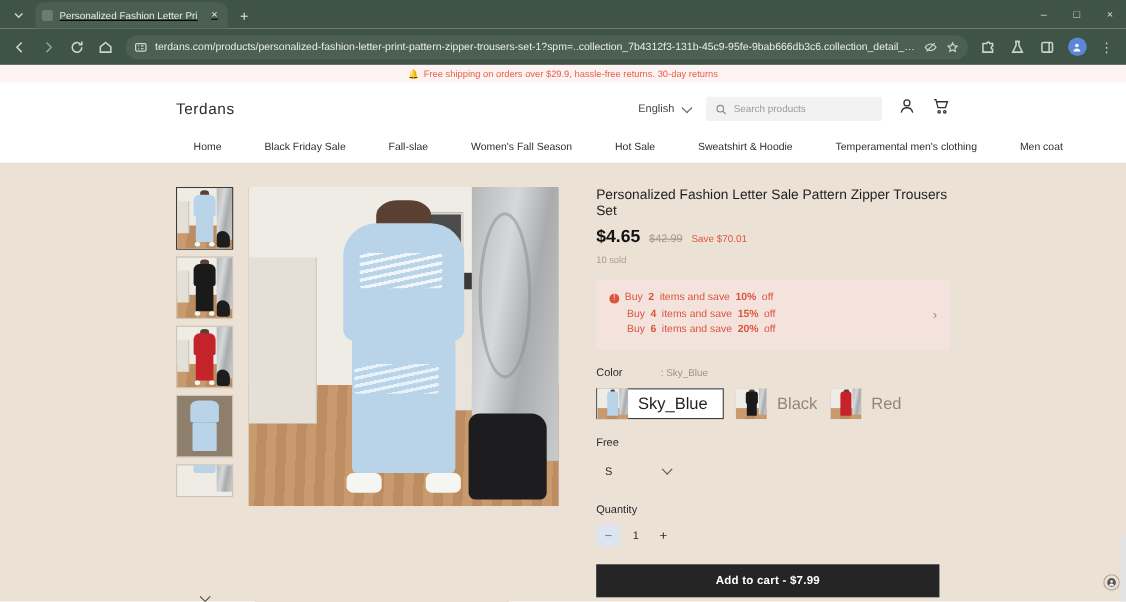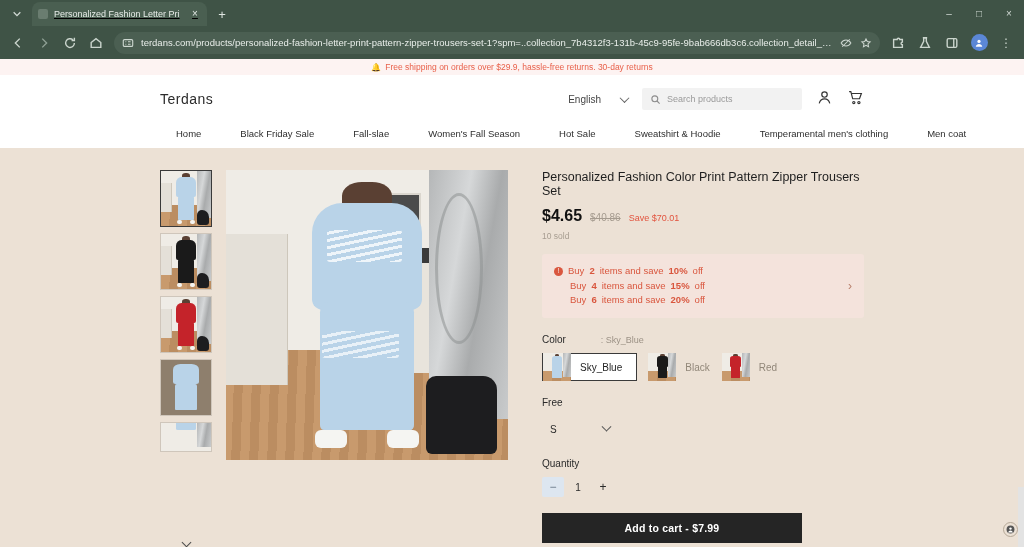--- a/index.html
+++ b/index.html
@@ -106,21 +106,21 @@
   .site-header {
     height: 48px; background: #fff;
     display: flex; align-items: center;
     padding: 0 160px;
   }
   .brand { font-size: 14px; color: #2c2c2c; letter-spacing: .5px; font-weight: 500; }
   .header-right {
     margin-left: auto; display: flex; align-items: center; gap: 14px;
   }
   .lang {
-    display: flex; align-items: center; gap: 20px;
+    display: flex; align-items: center; gap: 8px;
     font-size: 10px; color: #444;
   }
   .chev { width: 7px; height: 7px; border-right: 1.2px solid #666; border-bottom: 1.2px solid #666;
     transform: rotate(45deg) translate(-1px,-1px); }
   .search-box {
     width: 160px; height: 22px; background: #f2f2f2;
     border-radius: 2px; display: flex; align-items: center;
     gap: 6px; padding: 0 8px;
   }
   .search-box svg { width: 11px; height: 11px; stroke: #8d8d8d; fill: none; stroke-width: 1.6; }
@@ -224,21 +224,21 @@
   .section { margin-top: 16px; }
 
   .swatches { display: flex; gap: 10px; }
   .swatch {
     height: 28px; display: flex; align-items: center;
     background: #fff; border: 1px solid transparent;
   }
   .swatch.sel { border: 1.5px solid #3a3a3a; background: #fff; padding-right: 14px; }
   .swatch.plain { background: transparent; text-align: right; }
   .sw-img { width: 28px; height: 28px; overflow: hidden; position: relative; flex: none; background: #cfc6bb; }
-  .sw-name { font-size: 10px; padding-left: 9px; white-space: nowrap; }
+  .sw-name { font-size: 15px; padding-left: 9px; white-space: nowrap; }
   .swatch.sel .sw-name { color: #1f1f1f; }
   .swatch.plain .sw-name { color: #918779; }
 
   .size-select {
     width: 76px; height: 26px; background: transparent;
     border: none; display: flex; align-items: center;
     justify-content: space-between; padding: 0 8px;
     font-size: 10px; color: #2a2a2a;
   }
   .size-select .chev2 { width: 7px; height: 7px; border-right: 1.3px solid #555; border-bottom: 1.3px solid #555;
@@ -247,21 +247,21 @@
   .qty { display: flex; align-items: center; gap: 3px; }
   .qty-btn {
     width: 22px; height: 20px; background: #dde6f0;
     display: flex; align-items: center; justify-content: center;
     font-size: 12px; color: #6b7a89; border-radius: 2px;
   }
   .qty-btn.plus { background: transparent; color: #2a2a2a; }
   .qty-val { width: 22px; text-align: center; font-size: 10px; color: #2a2a2a; }
 
   .cart-btn {
-    margin-top: 16px; width: 260px; height: 30px;
+    margin-top: 16px; width: 312px; height: 30px;
     background: #252525; color: #fff;
     display: flex; align-items: center; justify-content: center;
     font-size: 10.5px; font-weight: bold; letter-spacing: .2px;
   }
 
   .fab {
     position: absolute; right: 6px; bottom: 10px;
     width: 15px; height: 15px; border-radius: 50%;
     background: #ece1d5; border: 1px solid #b5a897;
     display: flex; align-items: center; justify-content: center;
@@ -506,25 +506,25 @@
             <div class="logo-txt"></div>
             <div class="pants"></div>
             <div class="logo-txt2"></div>
             <div class="shoe-l"></div>
             <div class="shoe-r"></div>
           </div>
         </div>
       </div>
 
       <div class="info">
-        <div class="p-title">Personalized Fashion Color Print Pattern Zipper Trousers Set</div>
+        <div class="p-title">Personalized Fashion Letter Sale Pattern Zipper Trousers Set</div>
 
         <div class="price-row">
           <span class="price">$4.65</span>
-          <span class="price-old">$40.86</span>
+          <span class="price-old">$42.99</span>
           <span class="price-save">Save $70.01</span>
         </div>
         <div class="sold">10 sold</div>
 
         <div class="deal-box">
           <div class="deal-list">
             <div class="deal-line">
               <span class="deal-dot">!</span>
               <span>Buy</span>
               <b>2</b>

